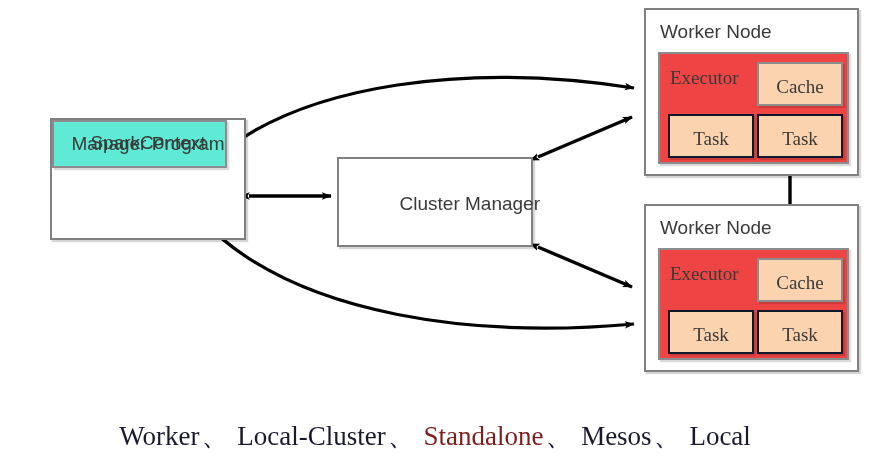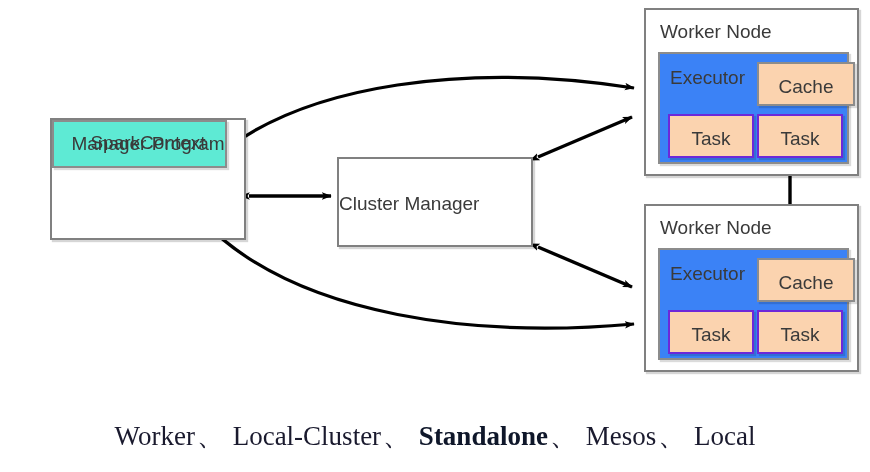--- a/index.html
+++ b/index.html
@@ -65,21 +65,22 @@
   #cluster-manager {
     left: 337px;
     top: 157px;
     width: 196px;
     height: 90px;
   }
   #cluster-manager-label {
     left: 0;
     top: 35px;
     width: 100%;
-    text-align: left;
+    text-align: right;
+    padding-left: 9px;
   }
 
   
   .worker-node {
     left: 644px;
     width: 215px;
     height: 168px;
   }
   #worker-node-1 { top: 8px; }
   #worker-node-2 { top: 204px; }
@@ -88,51 +89,52 @@
     top: 12px;
   }
   .executor {
     position: absolute;
     box-sizing: border-box;
     left: 12px;
     top: 42px;
     width: 191px;
     height: 112px;
     border: 2px solid #8c8c8c;
-    background: #3b82f6;
-    box-shadow: 2px 2px 1px rgba(0,0,0,0.14);
+    background: #ef4444;
+    box-shadow: 2px 2px 1px rgba(0,0,0,0.14);
+    font-family: Liberation Serif, serif;
   }
   .executor-label {
     left: 10px;
     top: 14px;
   }
   .cache {
     position: absolute;
     box-sizing: border-box;
     left: 97px;
     top: 8px;
-    width: 98px;
+    width: 86px;
     height: 44px;
     border: 2px solid #8c8c8c;
     background: #fbd3af;
     box-shadow: 2px 2px 1px rgba(0,0,0,0.14);
   }
   .cache-label {
     left: 0;
     top: 13px;
     width: 100%;
     text-align: center;
   }
   .task {
     position: absolute;
     box-sizing: border-box;
     top: 60px;
     width: 86px;
     height: 44px;
-    border: 2px solid #6d28d9;
+    border: 2px solid #0f172a;
     background: #fbd3af;
     box-shadow: 2px 2px 1px rgba(0,0,0,0.14);
   }
   .task-1 { left: 8px; }
   .task-2 { left: 97px; }
   .task-label {
     left: 0;
     top: 13px;
     width: 100%;
     text-align: center;
@@ -156,22 +158,22 @@
     width: 870px;
     text-align: center;
     font-family: "Liberation Serif", serif;
     font-size: 27px;
     color: #1a1a2e;
     white-space: nowrap;
   }
   #deploy-modes .sep { padding: 0 1px; }
   #deploy-modes .mode { padding: 0 1px; }
   #deploy-modes .mode-highlight {
-    color: #0f172a;
-    font-weight: bold;
+    color: #7f1d1d;
+    font-weight: normal;
   }
 </style>
 </head>
 <body>
 
 <div id="page">
 
   <svg id="connectors" viewBox="0 0 870 472" xmlns="http://www.w3.org/2000/svg">
     <defs>
       <marker id="ah-end" markerWidth="11" markerHeight="11" refX="9.2" refY="4" orient="auto" markerUnits="userSpaceOnUse">

